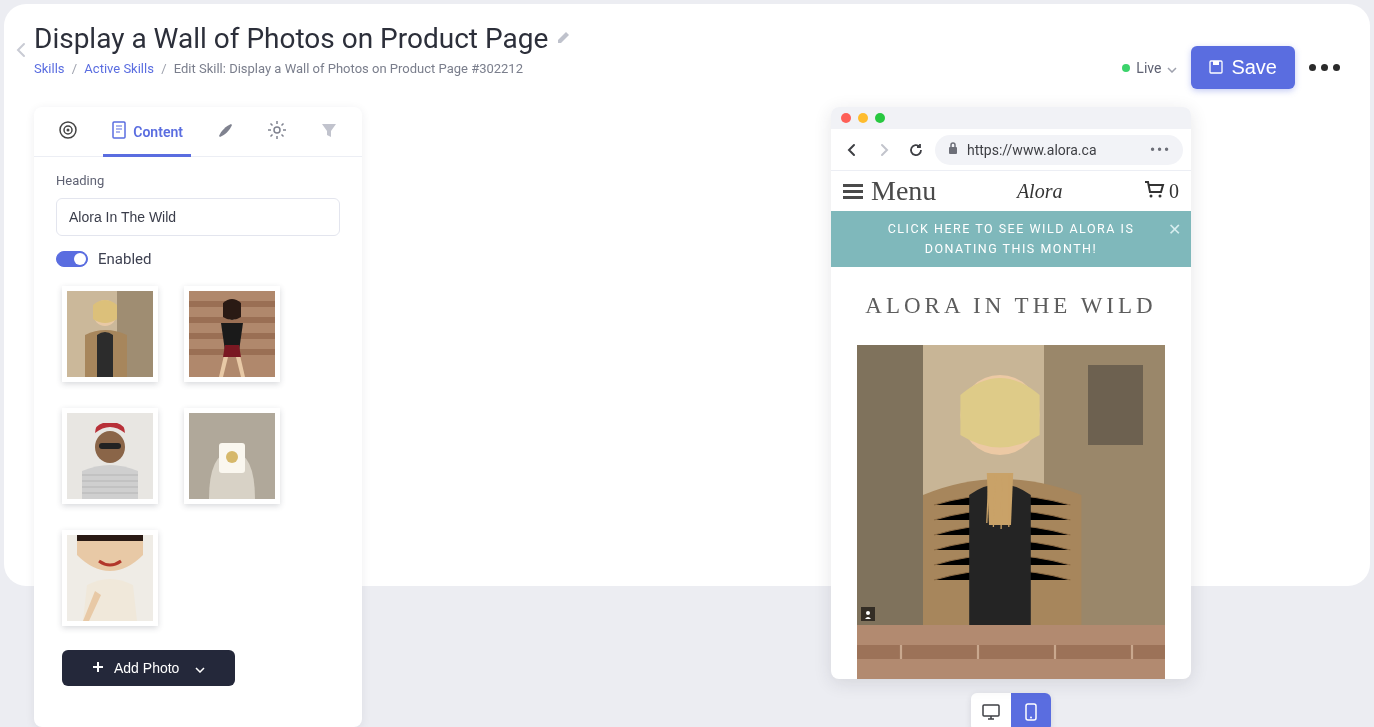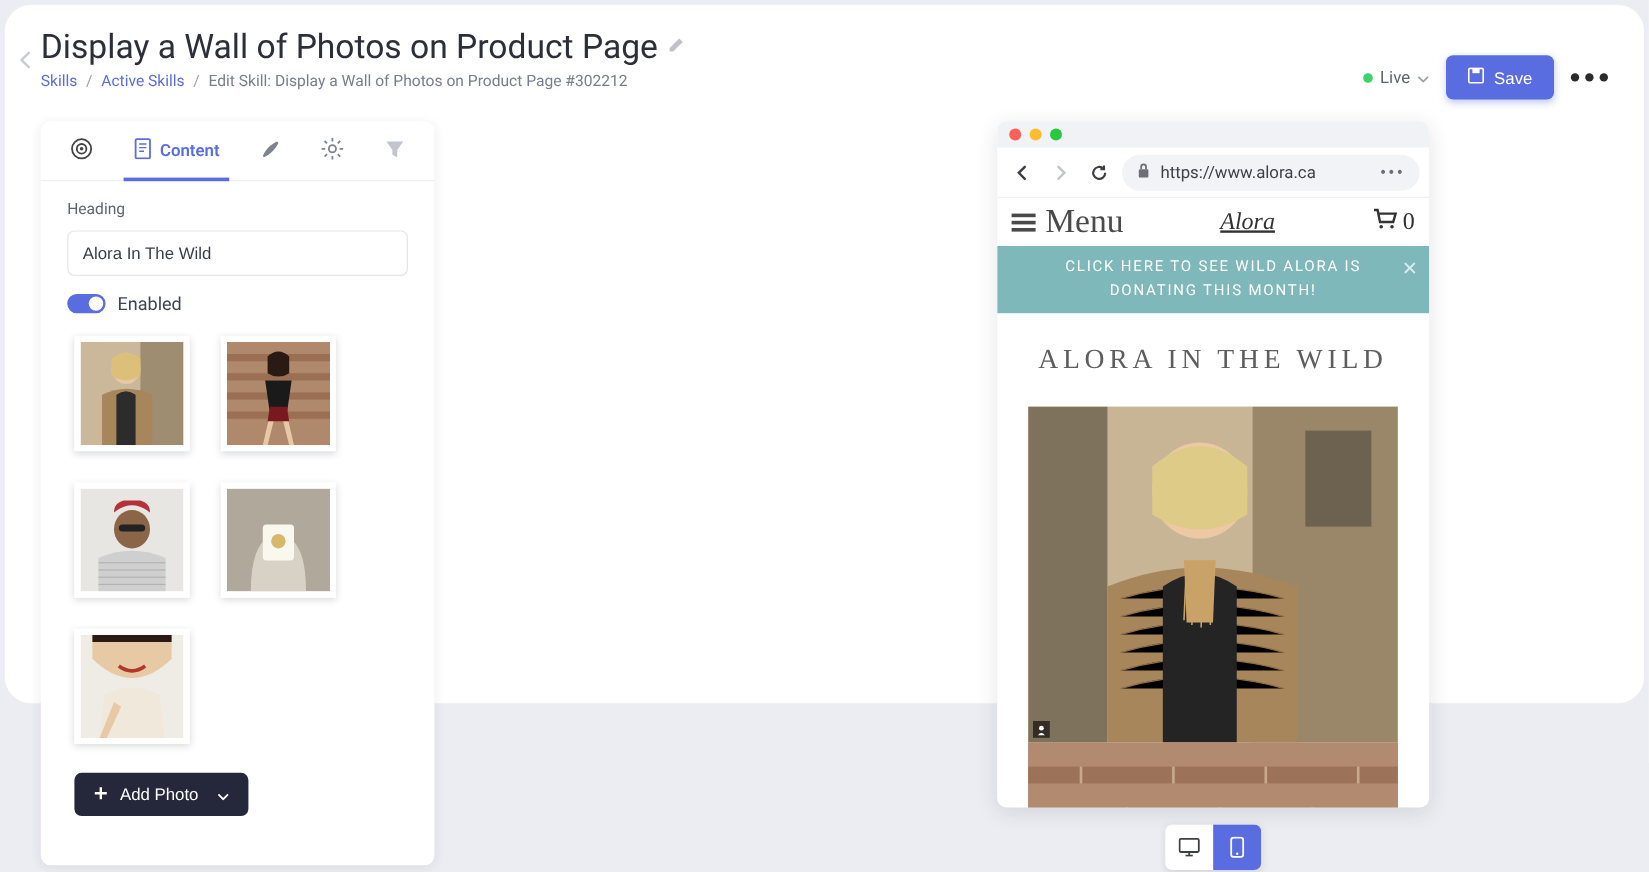--- a/index.html
+++ b/index.html
@@ -61,21 +61,21 @@
     cursor: pointer;
   }
   .dot-green { width: 8px; height: 8px; border-radius: 50%; background: #3bd36b; }
   .chev { color: #9ea1ad; }
   .save-btn {
     background: #5a6de0;
     color: #fff;
     border: none;
     border-radius: 6px;
     padding: 10px 18px;
-    font-size: 14px;
+    font-size: 20px;
     font-weight: 500;
     display: flex;
     align-items: center;
     gap: 8px;
     cursor: pointer;
     box-shadow: 0 2px 6px rgba(90,109,224,0.35);
   }
   .dots3 { display:flex; gap:5px; cursor:pointer; }
   .dots3 span { width:7px; height:7px; border-radius:50%; background:#2b2b2b; }
 
@@ -142,21 +142,21 @@
   }
   .thumb svg { width:100%; height:100%; display:block; }
 
   .add-photo {
     margin-top: 24px;
     margin-left: 6px;
     background:#24283a;
     color:#fff;
     border:none;
     border-radius:6px;
-    padding: 10px 16px;
+    padding: 10px 30px;
     font-size:14px;
     display:flex;
     align-items:center;
     gap:10px;
     cursor:pointer;
   }
 
   
   .preview-wrap { flex:1; display:flex; flex-direction:column; align-items:center; }
   .device {
@@ -210,21 +210,21 @@
     display:flex;
     align-items:center;
     justify-content:space-between;
     padding: 0 12px;
     font-family: Georgia, serif;
   }
   .menu-left { display:flex; align-items:center; gap:8px; color:#4a4a4a; cursor:pointer; }
   .hamb { display:flex; flex-direction:column; gap:3px; }
   .hamb span { display:block; width:20px; height:3px; background:#4a4a4a; }
   .menu-text { font-size:28px; }
-  .logo { font-style:italic; font-size:20px; color:#333;text-decoration:underline; }
+  .logo { font-style:italic; font-size:20px; color:#333; }
   .cart { display:flex; align-items:center; gap:4px; color:#333; cursor:pointer; font-size:20px; }
 
   .banner {
     background:#7fb8bb;
     color:#fff;
     font-size:12.5px;
     letter-spacing:1.5px;
     text-align:center;
     padding: 8px 24px;
     position:relative;

